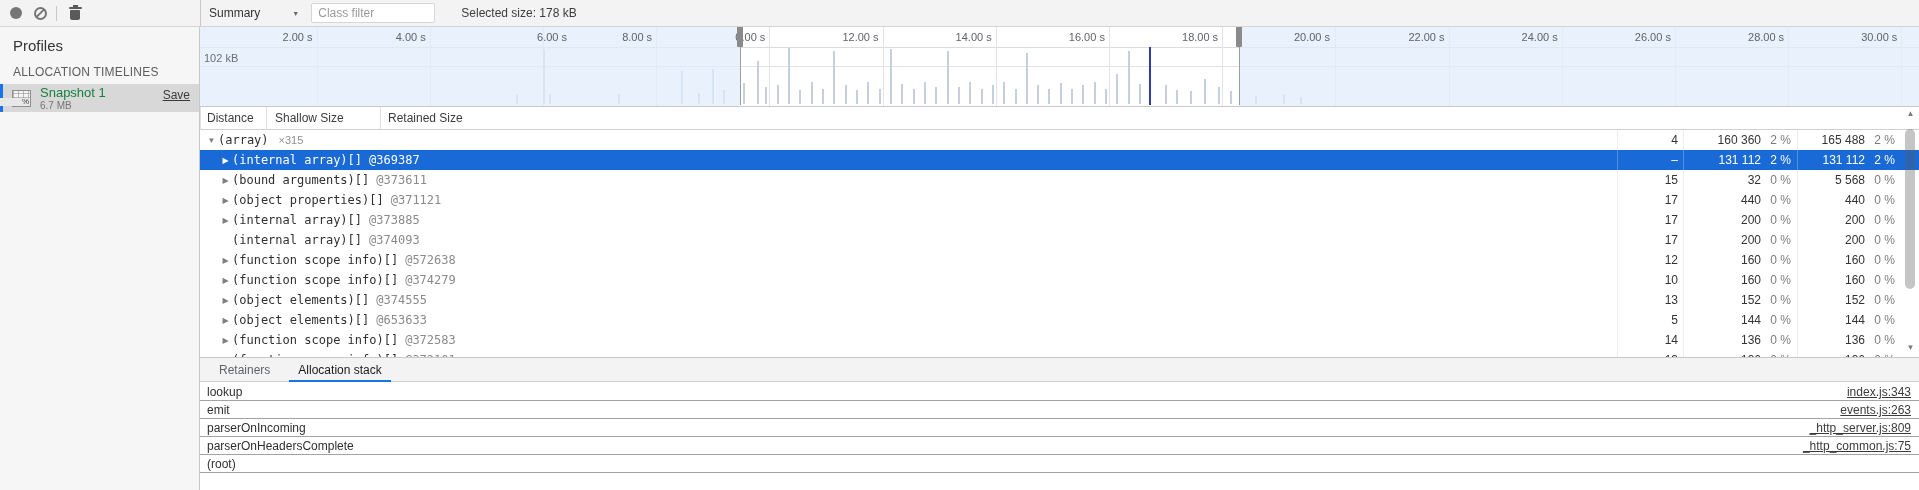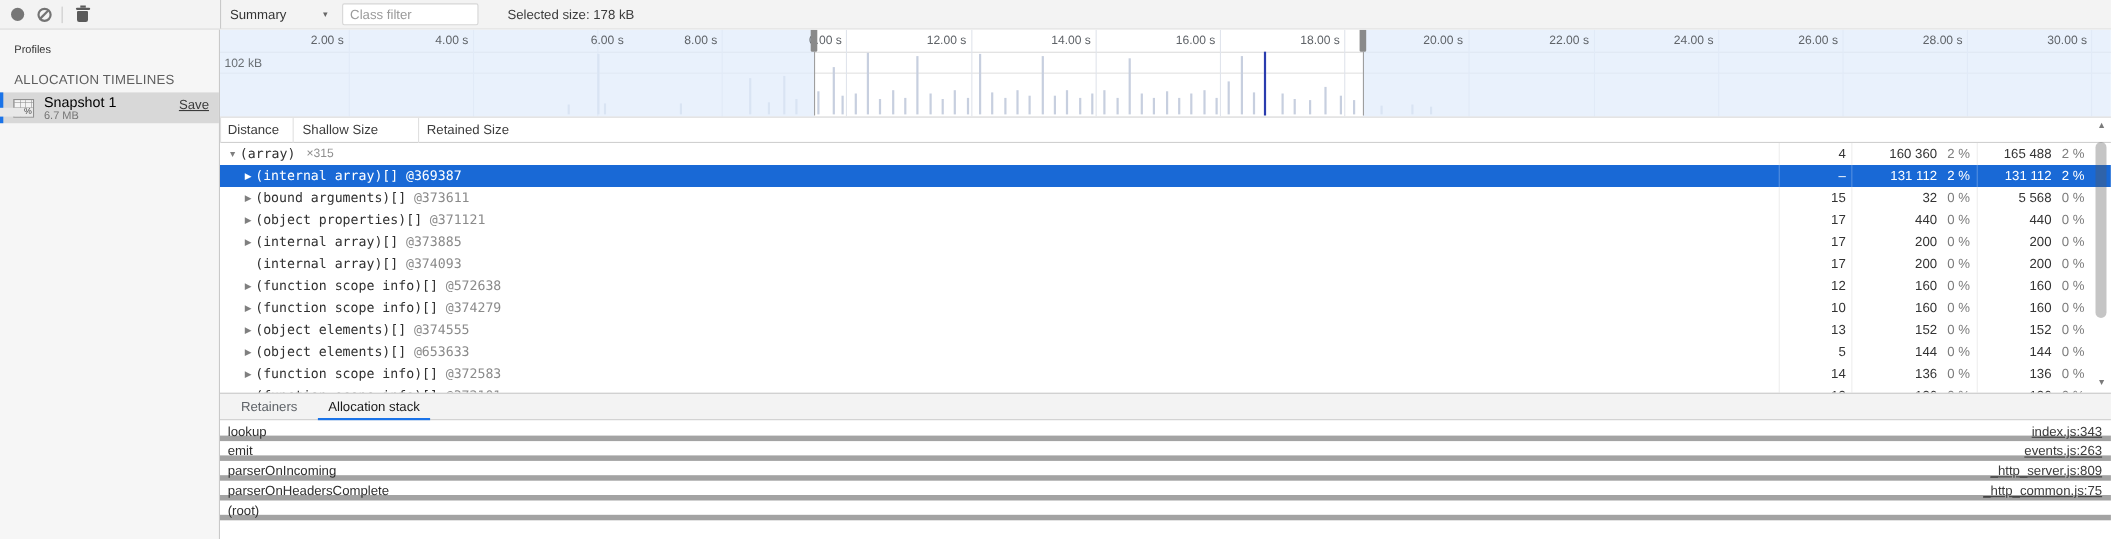--- a/index.html
+++ b/index.html
@@ -26,31 +26,31 @@
   .summary-dd { display:flex; align-items:center; margin-left:8px; cursor:pointer; color:#333; }
   .summary-dd .arrow { font-size:7px; color:#666; margin-left:32px; }
   .class-filter { margin-left:12px; width:124px; height:20px; border:1px solid #d6d6d6; border-radius:2px;
     background:#fff; padding:0 6px; font-family:"Liberation Sans",sans-serif; font-size:12px; color:#333; outline:none; }
   .class-filter::placeholder { color:#9a9a9a; }
   .sel-size { margin-left:26px; color:#3c3c3c; }
 
   
   .sidebar { position:absolute; left:0; top:27px; width:200px; height:463px; background:#f6f6f6;
     border-right:1px solid #c9c9c9; }
-  .profiles-item { height:26px; line-height:26px; padding-left:13px; font-size:10px; color:#333; margin-top:6px; cursor:pointer; }
+  .profiles-item { height:26px; line-height:26px; padding-left:13px; font-size:15px; color:#333; margin-top:6px; cursor:pointer; }
   .section-label { padding-left:13px; margin-top:6px; font-size:12px; color:#5d5d5d; letter-spacing:.2px; }
   .snap-item { position:relative; margin-top:5px; height:28px; background:#d8d8d8; cursor:pointer;
     display:flex; align-items:center; }
   .snap-strip { position:absolute; left:0; top:0; width:3px; height:28px; }
   .snap-icon { position:relative; margin-left:12px; width:19px; height:17px; border:1px solid #8f8f8f; background:
     repeating-linear-gradient(90deg, rgba(140,140,140,.55) 0 1px, transparent 1px 5px),
     repeating-linear-gradient(0deg, rgba(140,140,140,.55) 0 1px, transparent 1px 4px), #f4f4f4; }
   .snap-icon .pct { position:absolute; right:0; bottom:0; font-size:8px; line-height:8px; background:#e8e8e8; color:#444; padding:0 1px; }
   .snap-text { margin-left:9px; display:flex; flex-direction:column; }
-  .snap-name { font-size:13px; color:#000000; line-height:13px; }
+  .snap-name { font-size:13px; color:#15803d; line-height:13px; }
   .snap-size { font-size:10px; color:#757575; line-height:11px; margin-top:1px; }
   .snap-save { position:absolute; right:9px; top:4px; font-size:12px; color:#3b3b3b; text-decoration:underline; cursor:pointer; }
 
   
   .main { position:absolute; left:200px; top:27px; width:1719px; height:463px; background:#fff; }
 
   
   .timeline { position:absolute; left:0; top:0; width:1719px; height:80px; background:#fff;
     border-bottom:1px solid #c9c9c9; overflow:hidden; cursor:col-resize; }
   .ruler-border { position:absolute; left:0; top:20px; width:1719px; height:1px; background:#dcdcdc; z-index:1; }
@@ -97,21 +97,21 @@
   .vs-arrow { position:absolute; left:0; width:17px; height:12px; text-align:center; font-size:8px; color:#7a7a7a; cursor:pointer; }
   .vs-thumb { position:absolute; left:3px; width:10px; border-radius:5px; background:rgba(90,90,90,0.35); cursor:pointer; }
 
   
   .tabs { position:absolute; left:0; top:330px; width:1719px; height:25px; background:#f3f3f3;
     border-top:1px solid #c9c9c9; border-bottom:1px solid #d0d0d0; display:flex; align-items:stretch; padding-left:10px; }
   .tab { position:relative; line-height:24px; padding:0 9px; margin-right:10px; color:#5f6368; cursor:pointer; }
   .tab.active { color:#1a1a1a; }
   .tab.active .underline { position:absolute; left:0; right:0; bottom:-1px; height:2px; }
   .stack { position:absolute; left:0; top:356px; width:1719px; height:107px; background:#fff; }
-  .srow { position:relative; height:18px; line-height:18px; border-bottom:5px solid #a3a3a3; padding-left:7px; color:#2f2f2f; }
+  .srow { position:relative; height:18px; line-height:18px; border-bottom:1px solid #a3a3a3; padding-left:7px; color:#2f2f2f; }
   .srow .loc { position:absolute; right:8px; top:0; color:#3b3b3b; text-decoration:underline; cursor:pointer; }
 </style>
 </head>
 <body>
 
 <div id="app">
 
   <div class="toolbar">
     <div class="tb-left">
       <div class="tb-btn" style="margin-left:4px">

